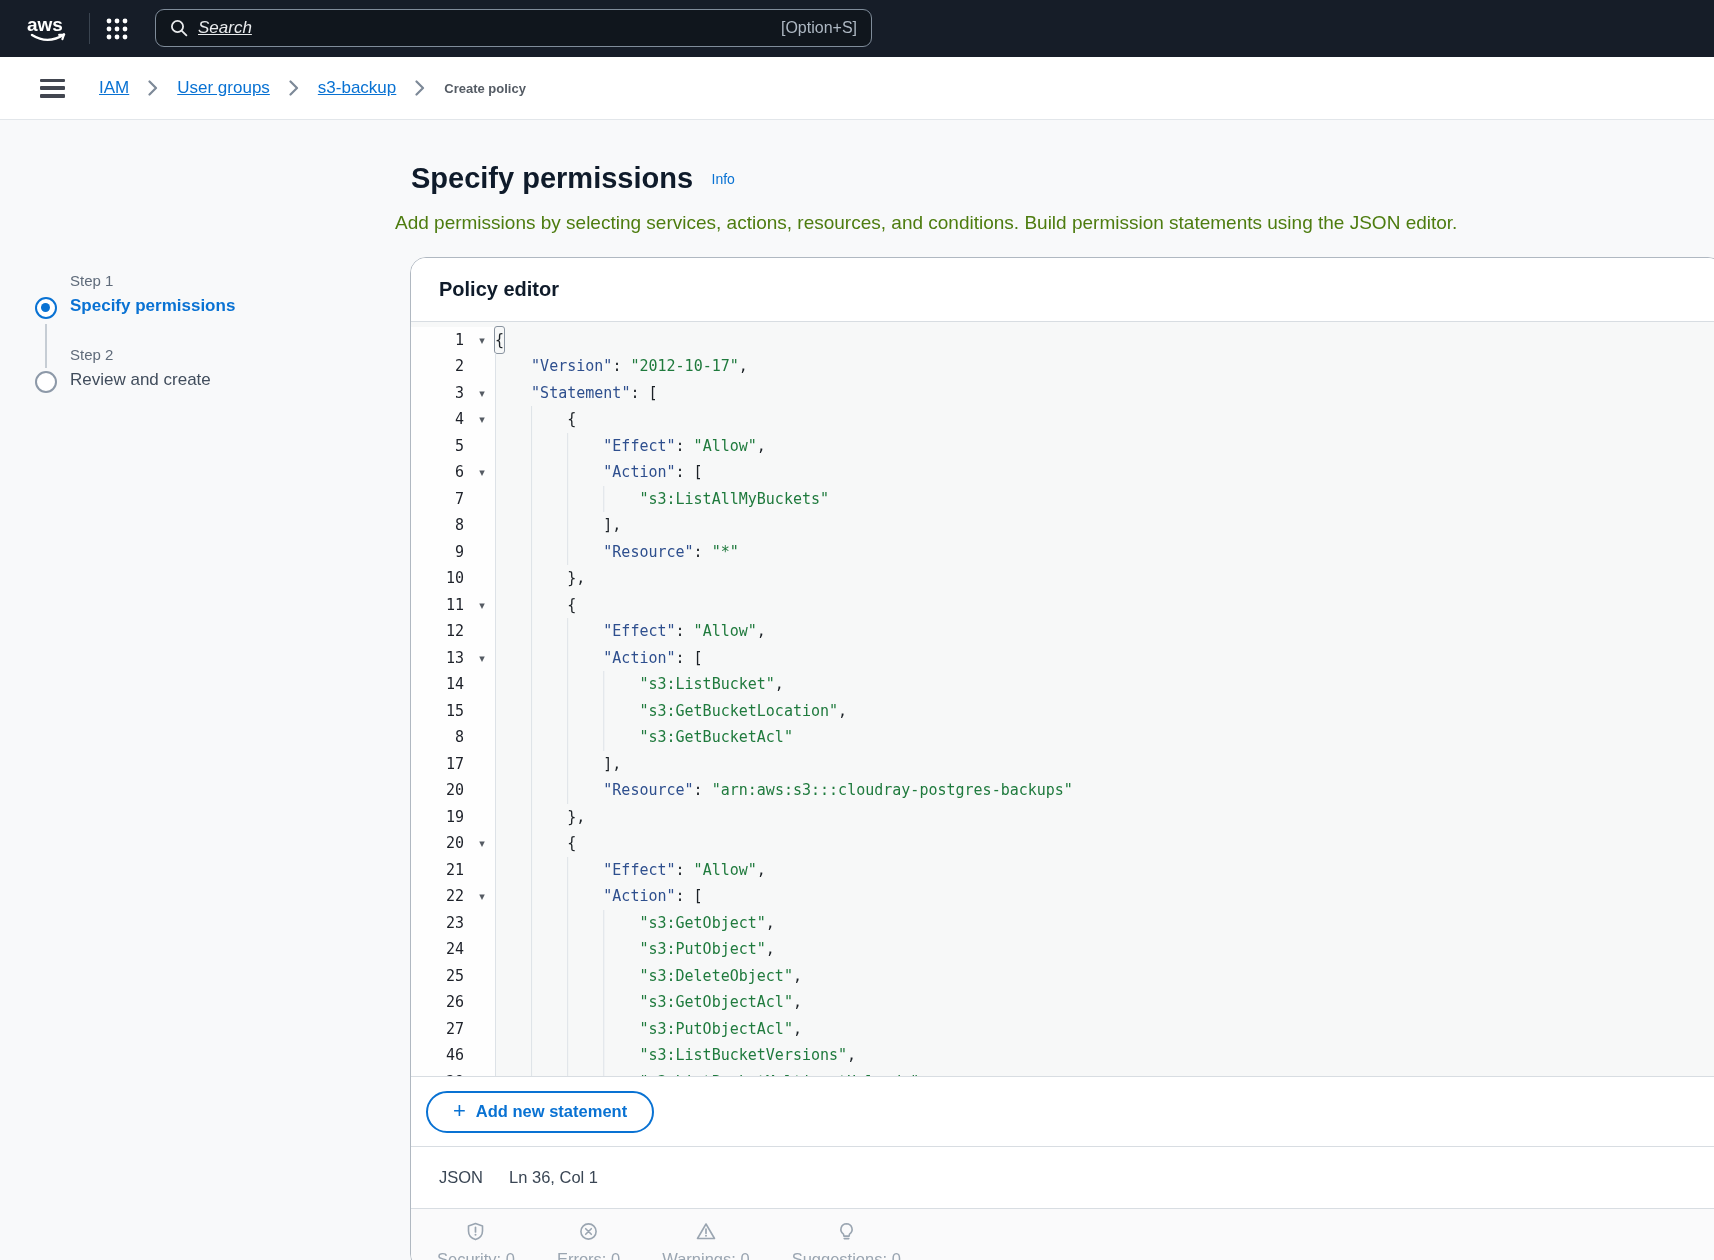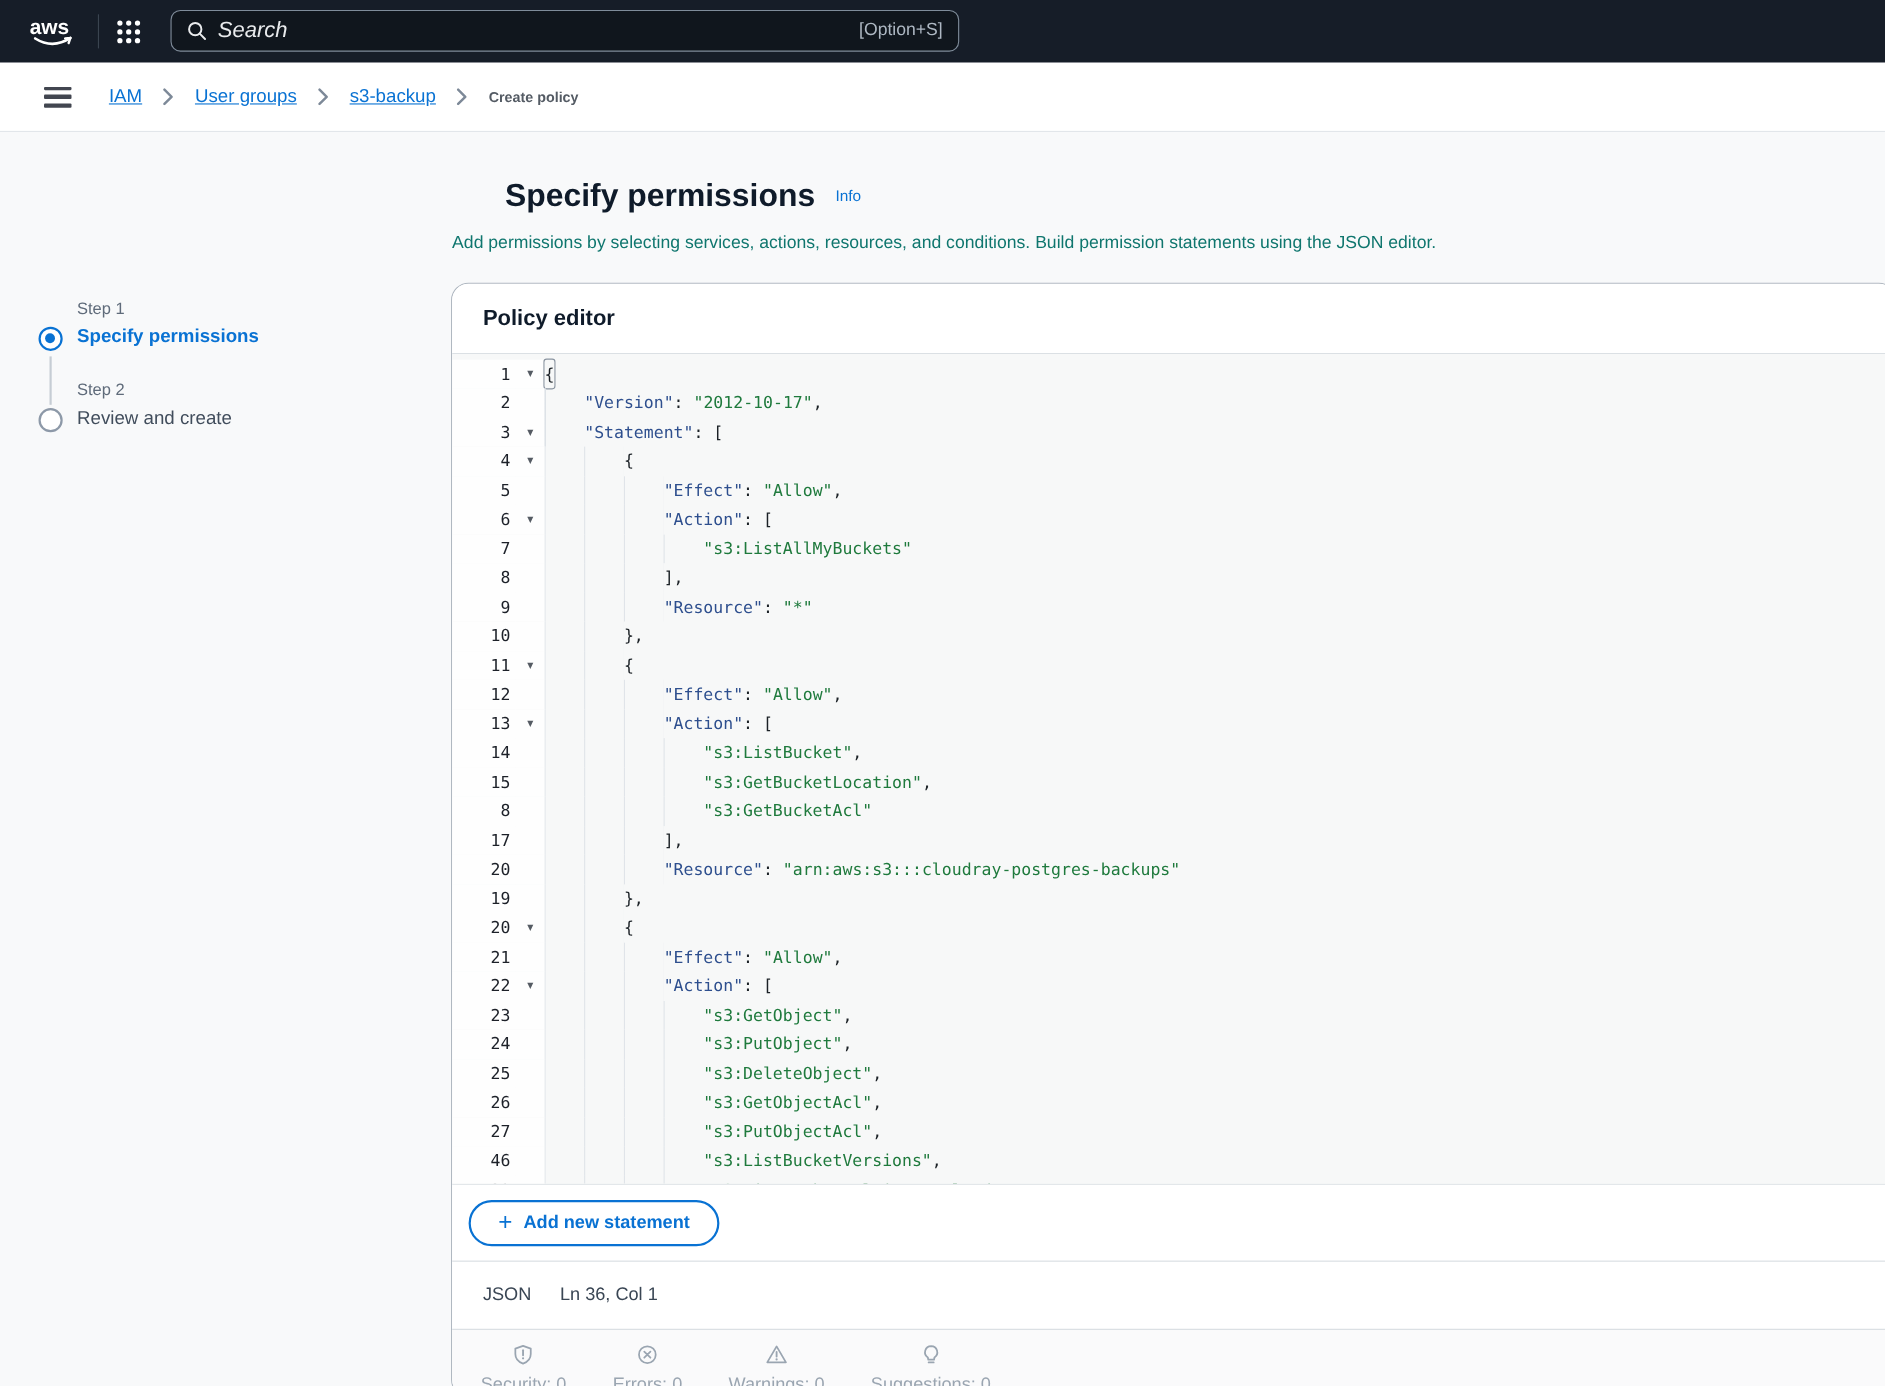--- a/index.html
+++ b/index.html
@@ -8,21 +8,21 @@
 
   
   .topbar { position:absolute; left:0; top:0; width:1714px; height:57px; background:#161d28; }
   .aws-logo { position:absolute; left:26px; top:12px; width:46px; height:34px; }
   .top-sep { position:absolute; left:89px; top:13px; width:1px; height:31px; background:#3a4450; }
   .grid-icon { position:absolute; left:104px; top:16px; width:26px; height:26px; cursor:pointer; }
   .searchbox { position:absolute; left:155px; top:9px; width:717px; height:38px;
                background:#10161d; border:1px solid #7f8c9a; border-radius:9px;
                display:flex; align-items:center; padding:0 14px; }
   .searchbox .mag { flex:0 0 auto; margin-right:10px; }
-  .search-ph { color:#e9ebed; font-style:italic; font-size:20px; flex:1 1 auto; }
+  .search-ph { color:#e9ebed; font-style:italic; font-size:17px; flex:1 1 auto;text-decoration:underline; }
   .search-kbd { color:#aeb8c3; font-size:16px;margin-left:17px; }
 
   
   .crumbbar { position:absolute; left:0; top:57px; width:1714px; height:63px; background:#ffffff;
               border-bottom:1px solid #e2e6ea; display:flex; align-items:center; padding-left:40px; }
   .hamburger { width:25px; height:19px; display:flex; flex-direction:column; justify-content:space-between;
                margin-right:34px; cursor:pointer; }
   .hamburger span { display:block; height:3.2px; background:#424650; border-radius:1px; }
   .crumb-link { color:#0972d3; font-size:17px; text-decoration:underline; cursor:pointer; }
   .crumb-current { color:#545b64; font-size:13px; font-weight:bold; }
@@ -37,24 +37,24 @@
   .step1-title { top:176px; color:#0972d3; font-weight:bold; }
   .step2-title { top:250px; color:#414d5c; }
   .radio { position:absolute; left:35px; width:22px; height:22px; border-radius:50%; background:#fff; }
   .radio.active { top:177px; border:2.5px solid #0972d3; }
   .radio.active::after { content:""; position:absolute; left:4px; top:4px; width:9px; height:9px;
                          border-radius:50%; background:#0972d3; }
   .radio.idle { top:251px; border:2.5px solid #8d99a8; }
   .step-connector { position:absolute; left:45px; top:204px; width:2px; height:44px; background:#c6cdd4; }
 
   
-  .main-head { position:absolute; left:411px; top:162px; width:1100px;margin-left:48px; }
+  .main-head { position:absolute; left:411px; top:162px; width:1100px; }
   .page-title { font-size:29px; font-weight:bold; color:#0f1b2a; display:inline; }
   .info-link { font-size:14px; color:#0972d3; margin-left:14px; cursor:pointer; position:relative; top:-4px; }
-  .page-desc { position:absolute; left:411px; top:212px; width:1120px; font-size:16px; color:#0f766e; }
+  .page-desc { position:absolute; left:395px; top:212px; width:1120px; font-size:19px; color:#4d7c0f; }
 
   
   .card { position:absolute; left:410px; top:257px; right:-10px; bottom:-10px;
           background:#ffffff; border:1px solid #b0b8c1; border-radius:16px; overflow:hidden;
           display:flex; flex-direction:column; }
   .card-head { height:64px; display:flex; align-items:center; padding-left:28px;
                border-bottom:1px solid #d8dde2; background:#fff; }
   .card-title { font-size:20px; font-weight:bold; color:#0f1b2a; }
 
   .editor { height:760px; background:#f7f8f8; overflow:hidden; position:relative;

